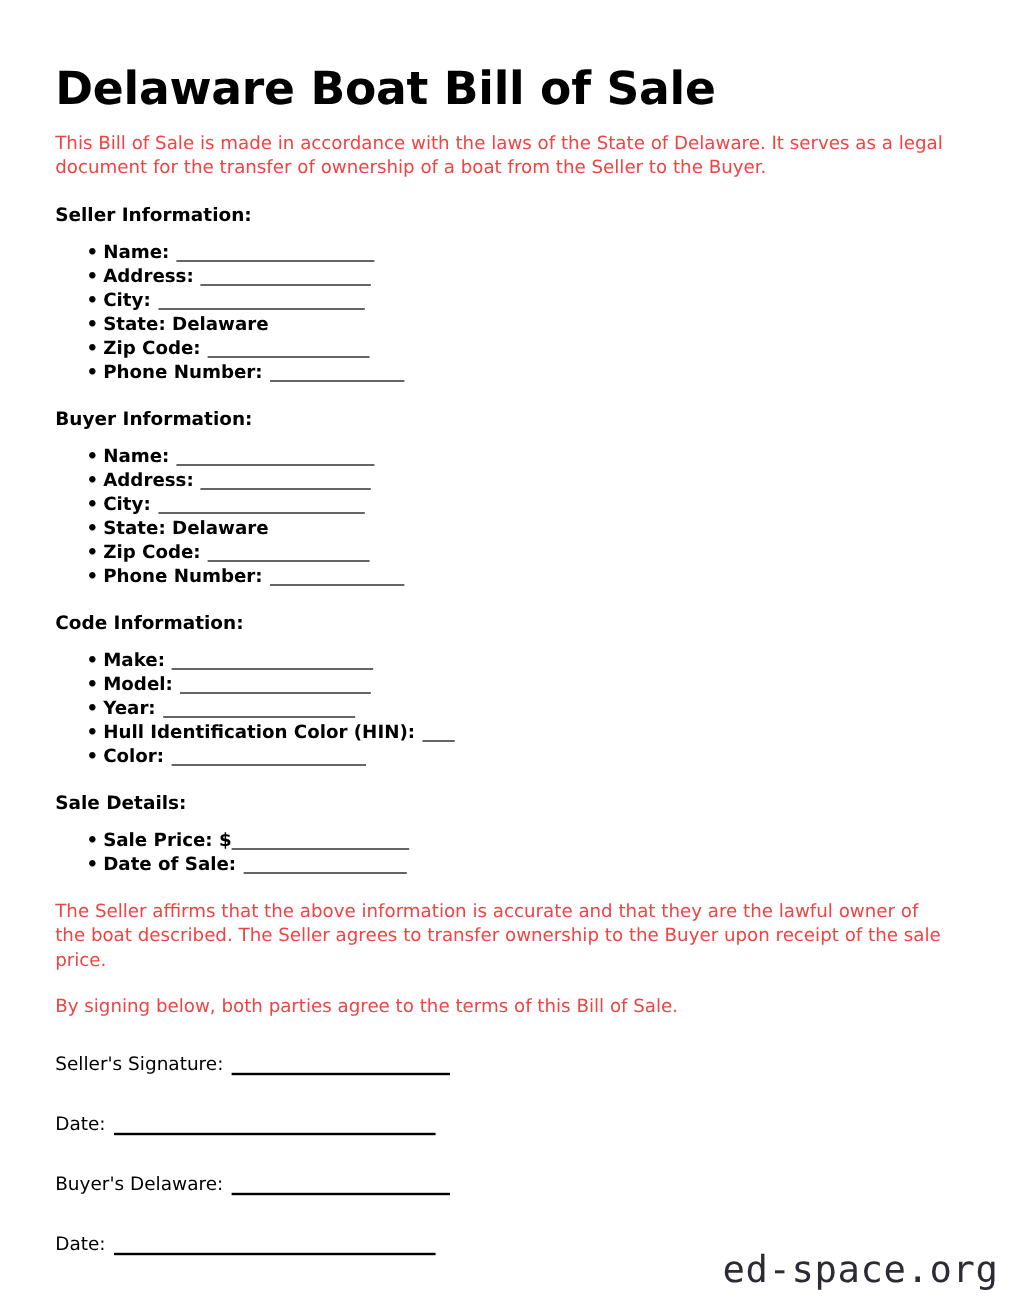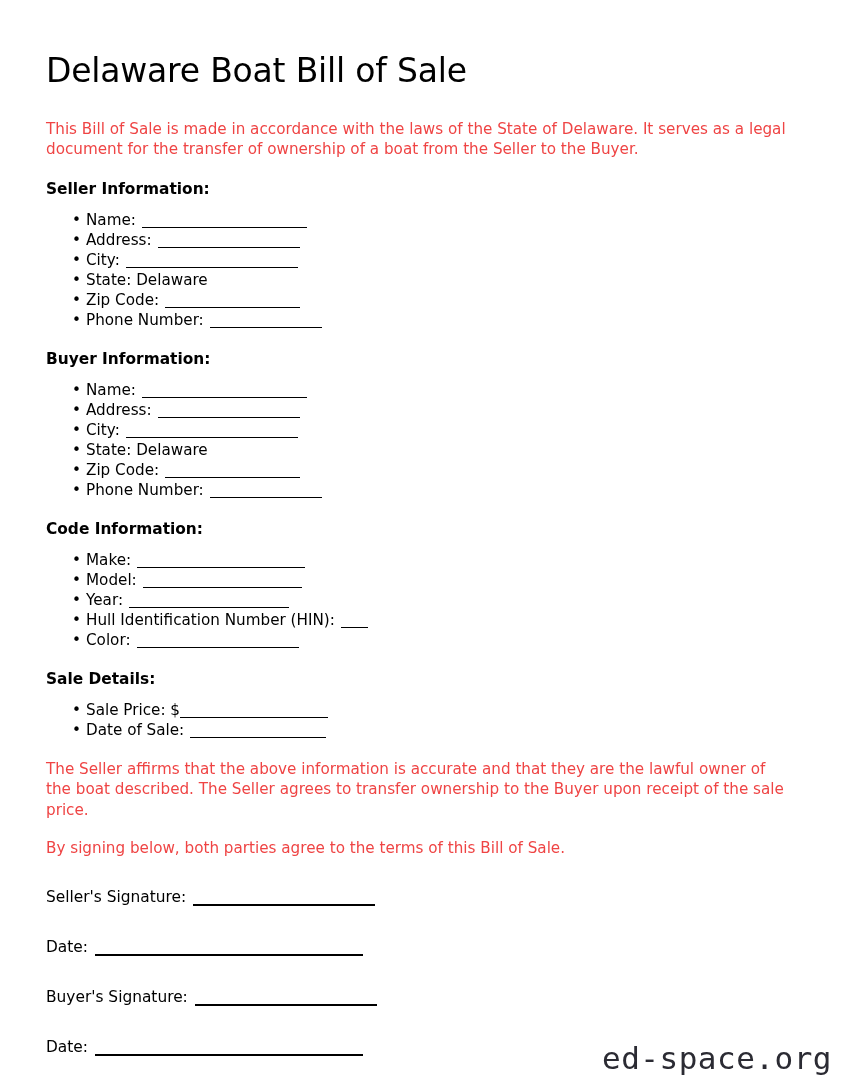--- a/index.html
+++ b/index.html
@@ -29,25 +29,25 @@
 
   .content {
     position: absolute;
     left: 46px;
     top: 52px;
     width: 752px;
   }
 
   
   .doc-title {
-    font-size: 33px;
-    font-weight: normal;
+    font-size: 38px;
+    font-weight: bold;
     letter-spacing: -0.2px;
     line-height: 1.18;
-    margin: 0 0 28px 0;
+    margin: 0 0 12px 0;
     color: #000;
   }
 
   
   .para {
     font-size: 15.2px;
     line-height: 20.5px;
     margin: 12px 0 18px 0;
     color: #ef4444;
     max-width: 748px;
@@ -60,20 +60,21 @@
     margin: 0 0 12px 0;
     color: #000;
   }
   .section-block { margin-bottom: 19px; margin-top: 20px; }
 
   
   ul.field-list {
     list-style: none;
     margin: 0;
     padding: 0;
+    font-weight: bold;
   }
   ul.field-list li {
     position: relative;
     font-size: 15.2px;
     line-height: 20px;
     padding-left: 40px;
     color: #000;
     white-space: nowrap;
   }
   ul.field-list li::before {
@@ -159,40 +160,40 @@
           <li><span class="fieldlabel">Phone Number:</span><span class="blank pre-gap" style="width: 112px;"></span></li>
         </ul>
     </div>
 
     <div class="section-block">
       <div class="section-heading">Code Information:</div>
       <ul class="field-list">
           <li><span class="fieldlabel">Make:</span><span class="blank pre-gap" style="width: 168px;"></span></li>
           <li><span class="fieldlabel">Model:</span><span class="blank pre-gap" style="width: 159px;"></span></li>
           <li><span class="fieldlabel">Year:</span><span class="blank pre-gap" style="width: 160px;"></span></li>
-          <li><span class="fieldlabel">Hull Identification Number (HIN):</span><span class="blank pre-gap" style="width: 27px;"></span></li>
+          <li><span class="fieldlabel">Hull Identification Color (HIN):</span><span class="blank pre-gap" style="width: 27px;"></span></li>
           <li><span class="fieldlabel">Color:</span><span class="blank pre-gap" style="width: 162px;"></span></li>
         </ul>
     </div>
 
     <div class="section-block">
       <div class="section-heading">Sale Details:</div>
       <ul class="field-list">
           <li><span class="fieldlabel">Sale Price: $</span><span class="blank no-gap" style="width: 148px;"></span></li>
           <li><span class="fieldlabel">Date of Sale:</span><span class="blank pre-gap" style="width: 136px;"></span></li>
         </ul>
     </div>
 
     <p class="para">The Seller affirms that the above information is accurate and that they are the lawful owner of the boat described. The Seller agrees to transfer ownership to the Buyer upon receipt of the sale price.</p>
 
     <p class="para">By signing below, both parties agree to the terms of this Bill of Sale.</p>
 
     <div class="sig-block">
         <div class="sig-row"><span>Seller's Signature:</span><span class="sig-blank" style="width: 182px;"></span></div>
         <div class="sig-row"><span>Date:</span><span class="sig-blank" style="width: 268px;"></span></div>
-        <div class="sig-row"><span>Buyer's Signature:</span><span class="sig-blank" style="width: 182px;"></span></div>
+        <div class="sig-row"><span>Buyer's Delaware:</span><span class="sig-blank" style="width: 182px;"></span></div>
         <div class="sig-row"><span>Date:</span><span class="sig-blank" style="width: 268px;"></span></div>
       </div>
 
   </div>
 
   <div class="watermark">ed-space.org</div>
 </div>
 
 </body></html>

